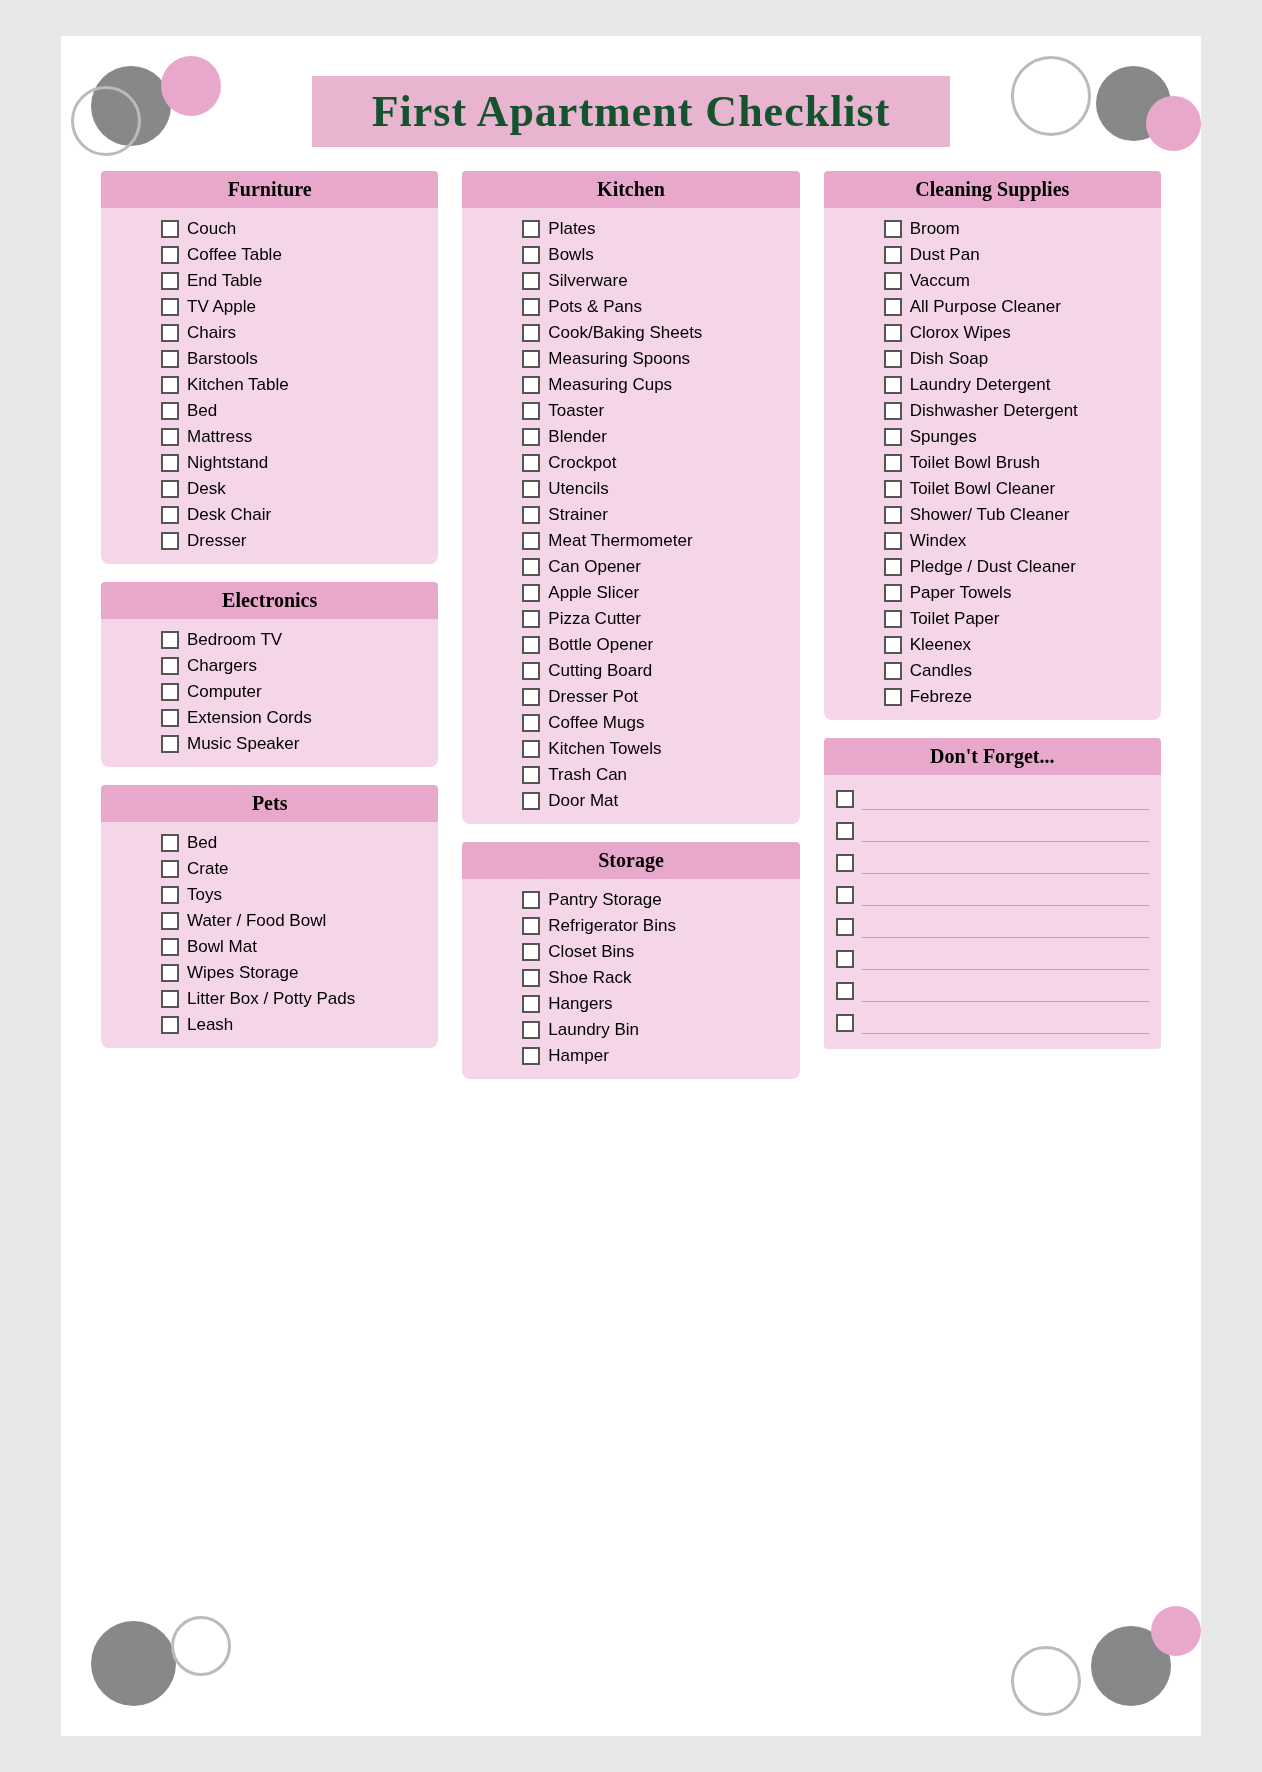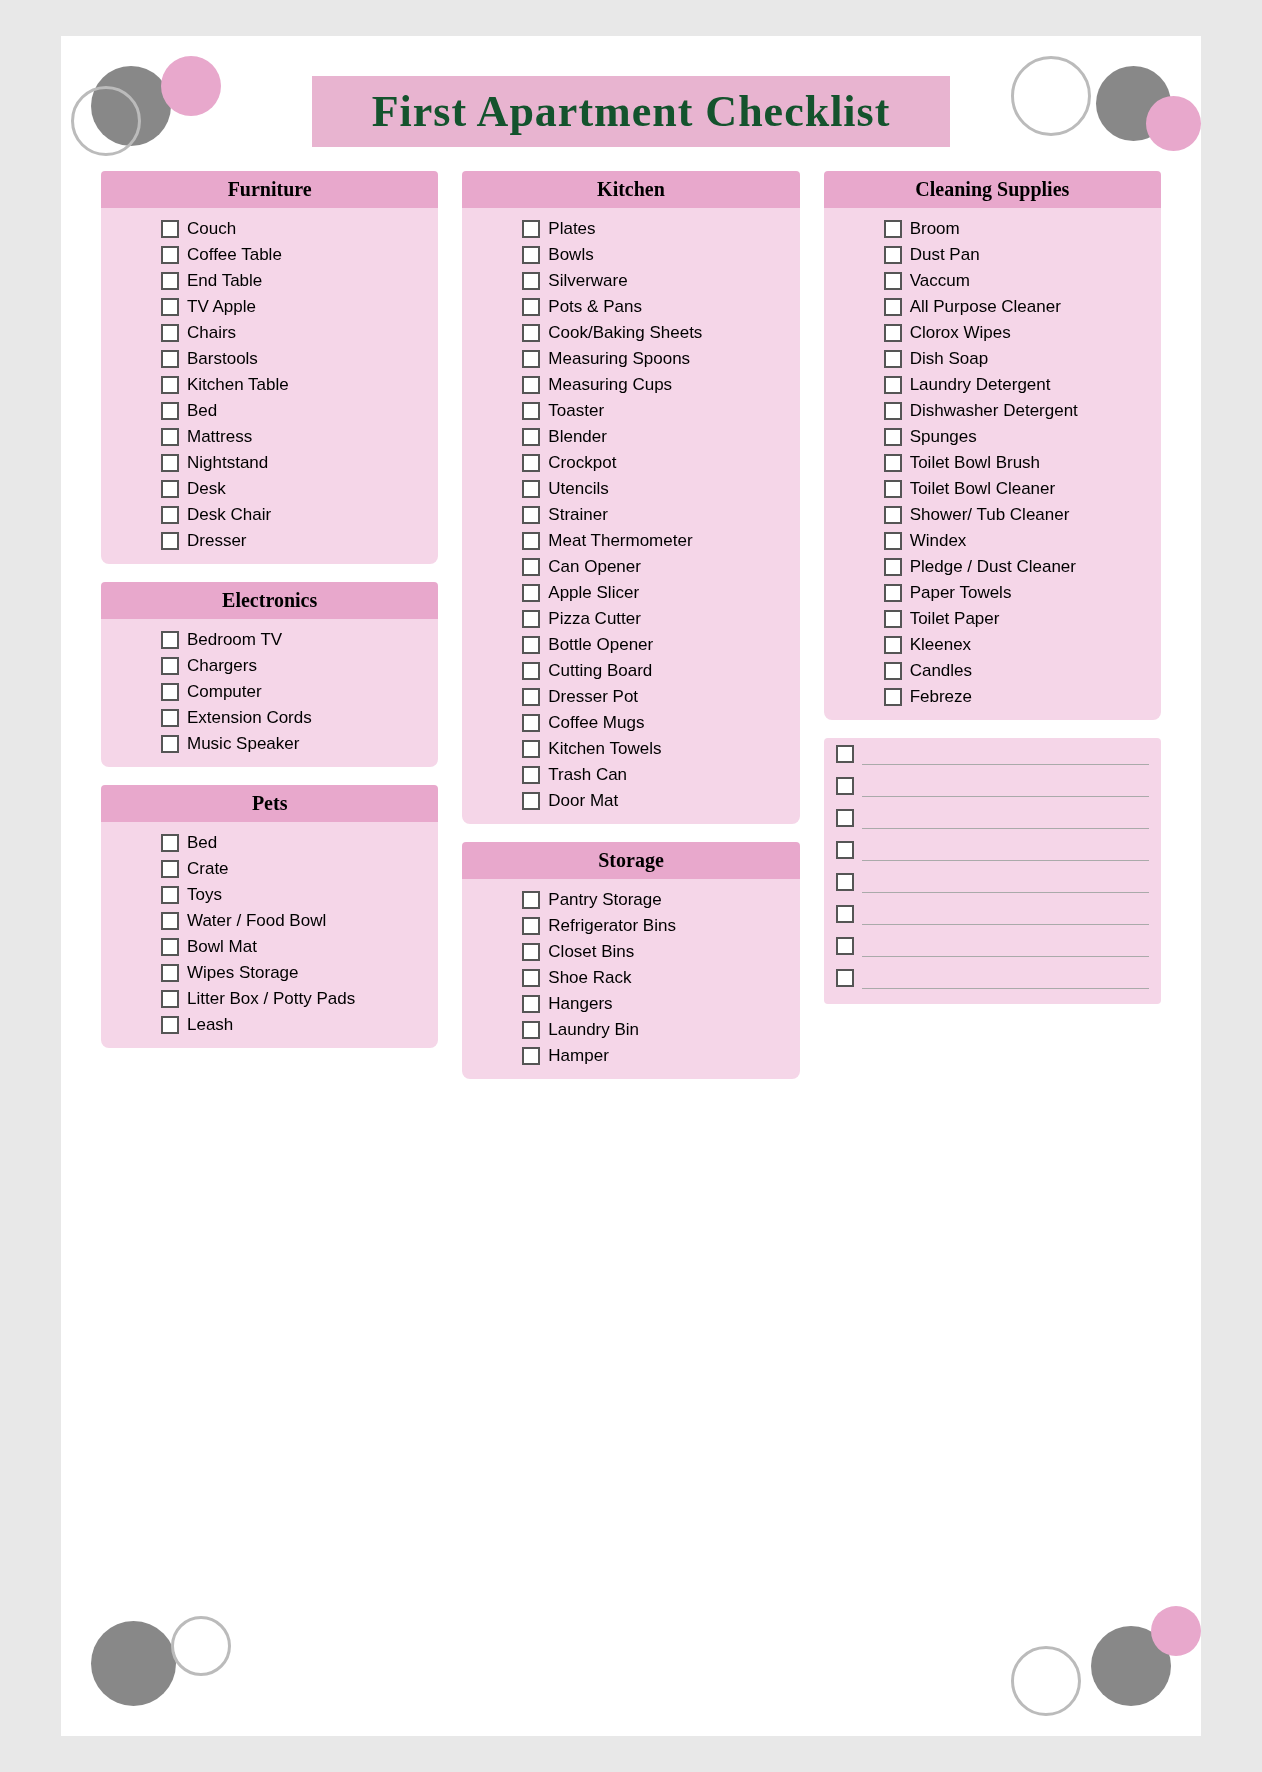--- a/index.html
+++ b/index.html
@@ -494,20 +494,21 @@
               <span>Candles</span>
             </li>
           <li>
               <span class="checkbox"></span>
               <span>Febreze</span>
             </li>
         </ul>
       </div>
 
       <div class="dont-forget-section">
+        <div class="section-header">Don't Forget...</div>
         <div class="blank-lines">
           <div class="blank-line">
             <span class="checkbox"></span>
             <div class="blank-line-text"></div>
           </div>
           <div class="blank-line">
             <span class="checkbox"></span>
             <div class="blank-line-text"></div>
           </div>
           <div class="blank-line">

